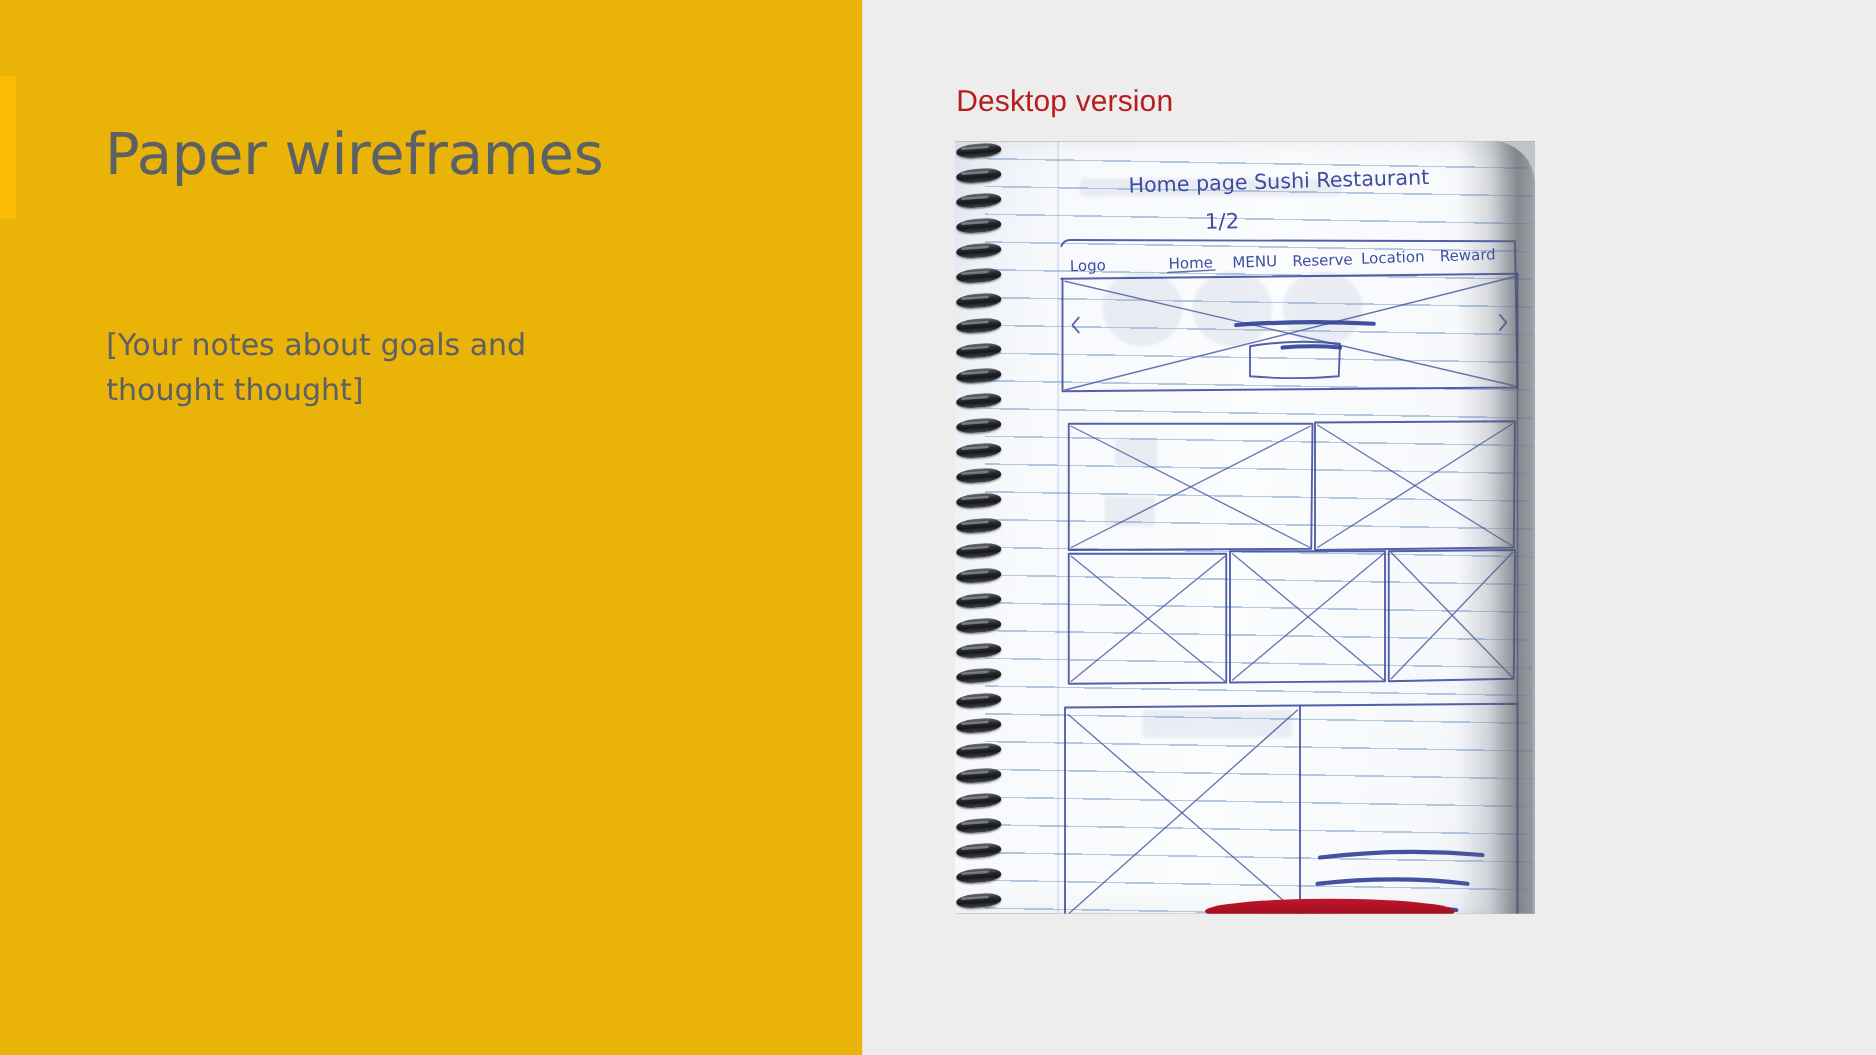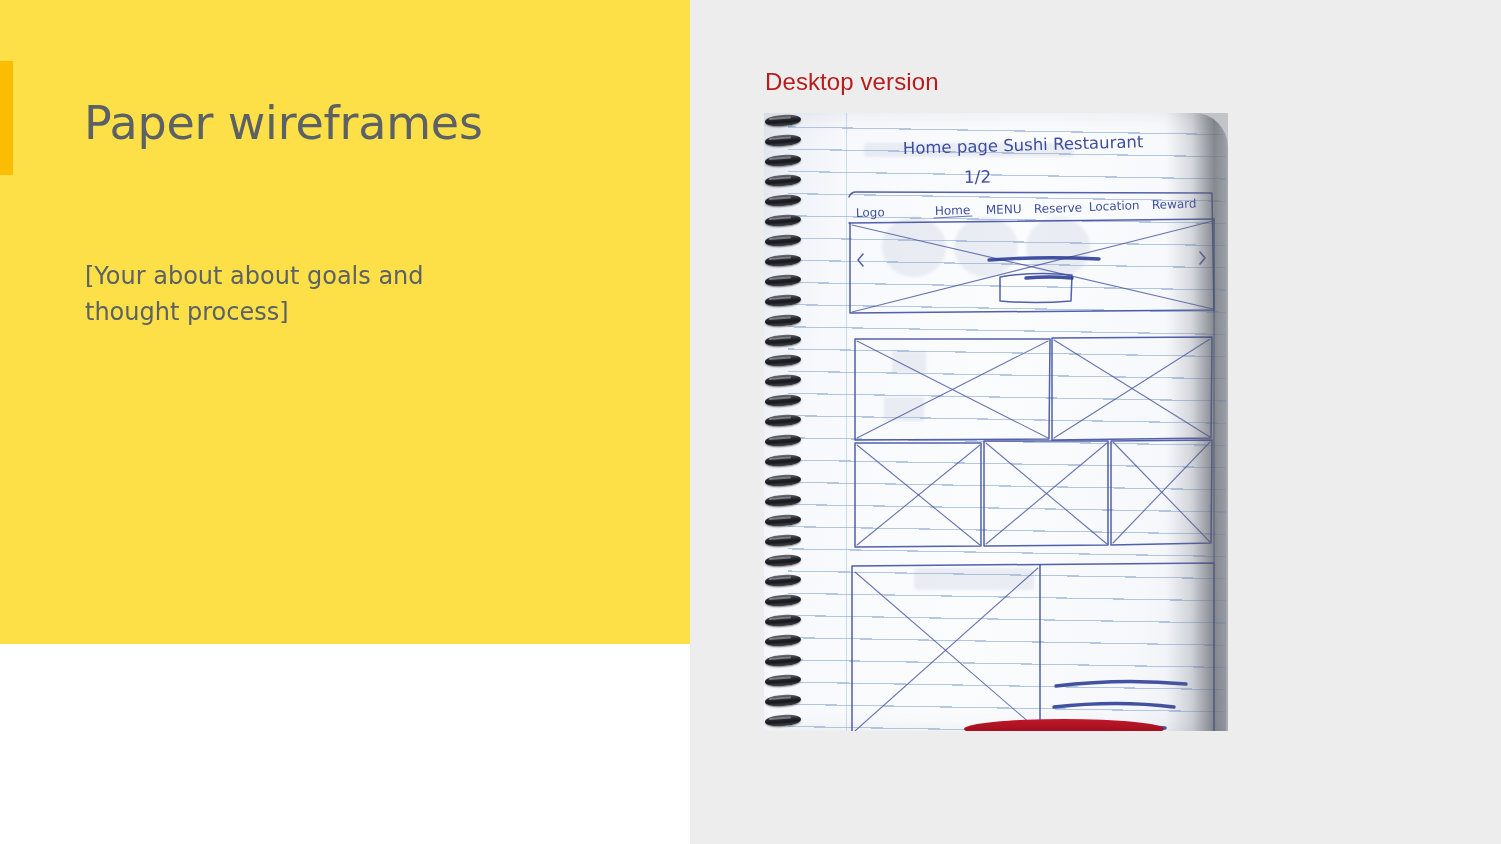--- a/index.html
+++ b/index.html
@@ -21,22 +21,22 @@
     height: 844px;
     background: #ffffff;
   }
 
   
   #left-column {
     position: absolute;
     left: 0;
     top: 0;
     width: 690px;
-    height: 644px;
-    background: #fde047;
+    height: 844px;
+    background: #eab308;
   }
 
   #accent-bar {
     position: absolute;
     left: 0;
     top: 61px;
     width: 13px;
     height: 114px;
     background: #fbbc04;
   }
@@ -258,21 +258,21 @@
 <body>
 
 <div id="slide">
 
   <div id="left-column">
 
     <div id="accent-bar"></div>
 
     <div id="page-title">Paper wireframes</div>
 
-    <div id="notes-text">[Your about about goals and thought process]</div>
+    <div id="notes-text">[Your notes about goals and thought thought]</div>
   </div>
 
   <div id="right-panel">
 
     <div id="panel-heading">Desktop version</div>
 
     <div id="photo-frame">
       <div id="photo-bg"></div>
 
       <div id="notebook-page">

